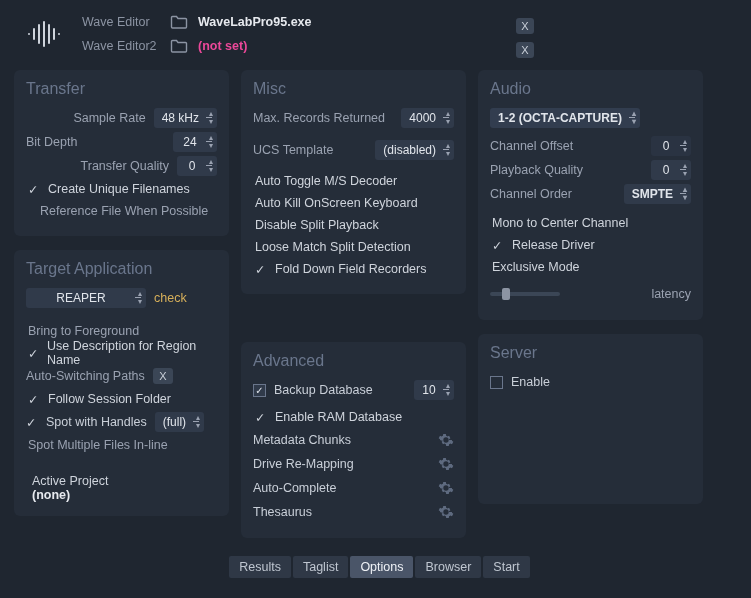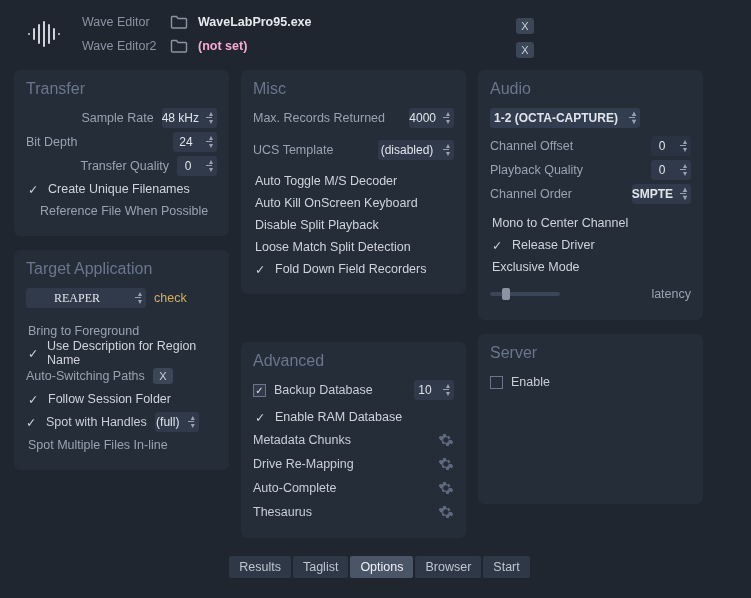--- a/index.html
+++ b/index.html
@@ -29,21 +29,21 @@
   .editor-rows { flex: 1; }
   .editor-row {
     display: flex;
     align-items: center;
     height: 24px;
     gap: 10px;
   }
   .editor-label { width: 78px; color: #8c94a3; }
   .folder-icon { color: #8c94a3; display:flex; align-items:center; }
   .editor-value { color: #e6e9ee; font-weight: 600; }
-  .editor-value.unset { color: #f9a8d4; font-weight: 600; }
+  .editor-value.unset { color: #ec4899; font-weight: 600; }
   .x-badge {
     position: absolute;
     background: #3b4656;
     color: #c9cfd8;
     font-size: 11px;
     border-radius: 3px;
     width: 18px;
     height: 16px;
     line-height: 16px;
     text-align: center;
@@ -76,41 +76,41 @@
     gap: 8px;
   }
   .label { color: #9aa2b1; flex: 1; }
   .label.light { color: #c9cfd8; }
   .select-box {
     background: #303a4a;
     border-radius: 3px;
     height: 20px;
     display: flex;
     align-items: center;
-    padding: 0 18px 0 0;
+    padding: 0 18px 0 8px;
     color: #e1e5eb;
     font-size: 12px;
     position: relative;
     min-width: 44px;
     justify-content: center;
   }
   .select-box::after {
     content: "";
     position: absolute;
     right: 5px;
     top: 4px;
     width: 6px;
     height: 10px;
     background:
       linear-gradient(#9aa2b1,#9aa2b1) center/6px 1px no-repeat;
   }
   .select-box .updown {
     position: absolute; right: 4px; top: 2px; font-size: 8px; line-height: 8px; color:#9aa2b1;
   }
-  .select-box.wide { min-width: 120px; justify-content: center; font-family: Liberation Serif, serif;}
+  .select-box.wide { min-width: 120px; justify-content: center;}
   .select-box.w56 { min-width: 40px; }
   .check-row {
     display: flex;
     align-items: center;
     height: 22px;
     gap: 8px;
     padding-left: 2px;
   }
   .check-mark {
     width: 12px;
@@ -286,20 +286,24 @@
         <span class="check-mark">✓</span>
         <span class="label light" style="flex:0 0 auto;">Spot with Handles</span>
         <span class="select-box">
             <span>(full)</span>
             <span class="updown">▴<br>▾</span>
           </span>
       </div>
       <div class="plain-row">
           <span>Spot Multiple Files In-line</span>
         </div>
+      <div class="active-proj">
+        <div class="h">Active Project</div>
+        <div class="v">(none)</div>
+      </div>
     </div>
   </div>
 
   <div class="col mid">
     <div class="panel">
       <div class="panel-title">Misc</div>
       <div class="row">
         <span class="label">Max. Records Returned</span>
         <span class="select-box">
             <span>4000</span>

